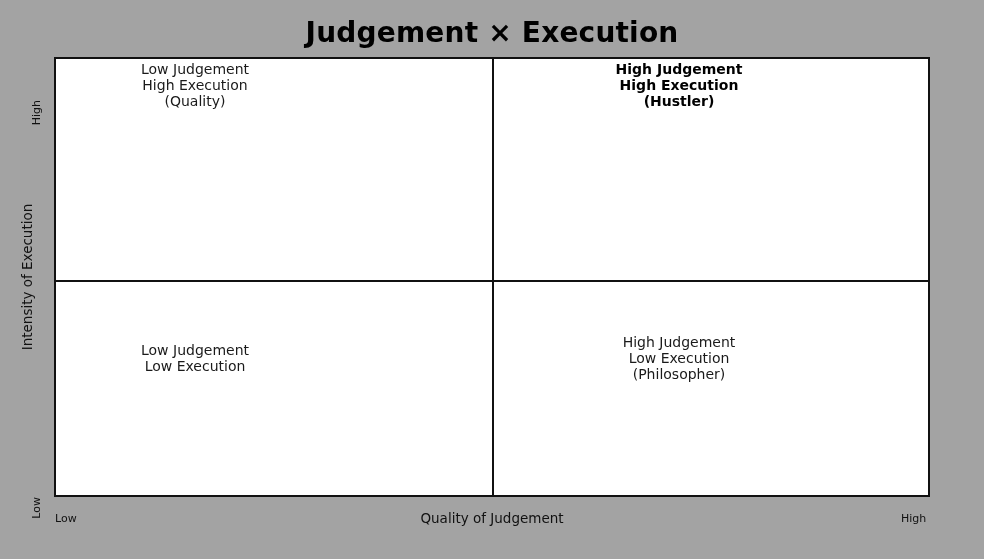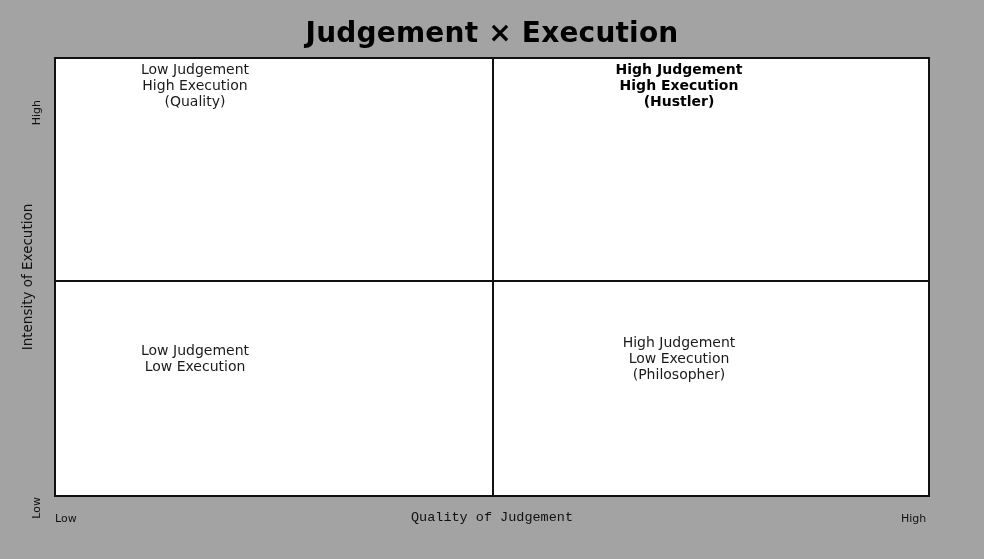--- a/index.html
+++ b/index.html
@@ -123,21 +123,20 @@
   
   #x-axis-label {
     position: absolute;
     left: 54px;
     top: 510px;
     width: 876px;
     text-align: center;
     font-size: 13.5px;
     color: #111111;
     white-space: nowrap;
-    font-family: Liberation Mono, monospace;
   }
   .x-tick {
     position: absolute;
     top: 512px;
     font-size: 11px;
     color: #111111;
     white-space: nowrap;
   }
   #x-tick-low  { left: 55px; }
   #x-tick-high { left: 901px; }

